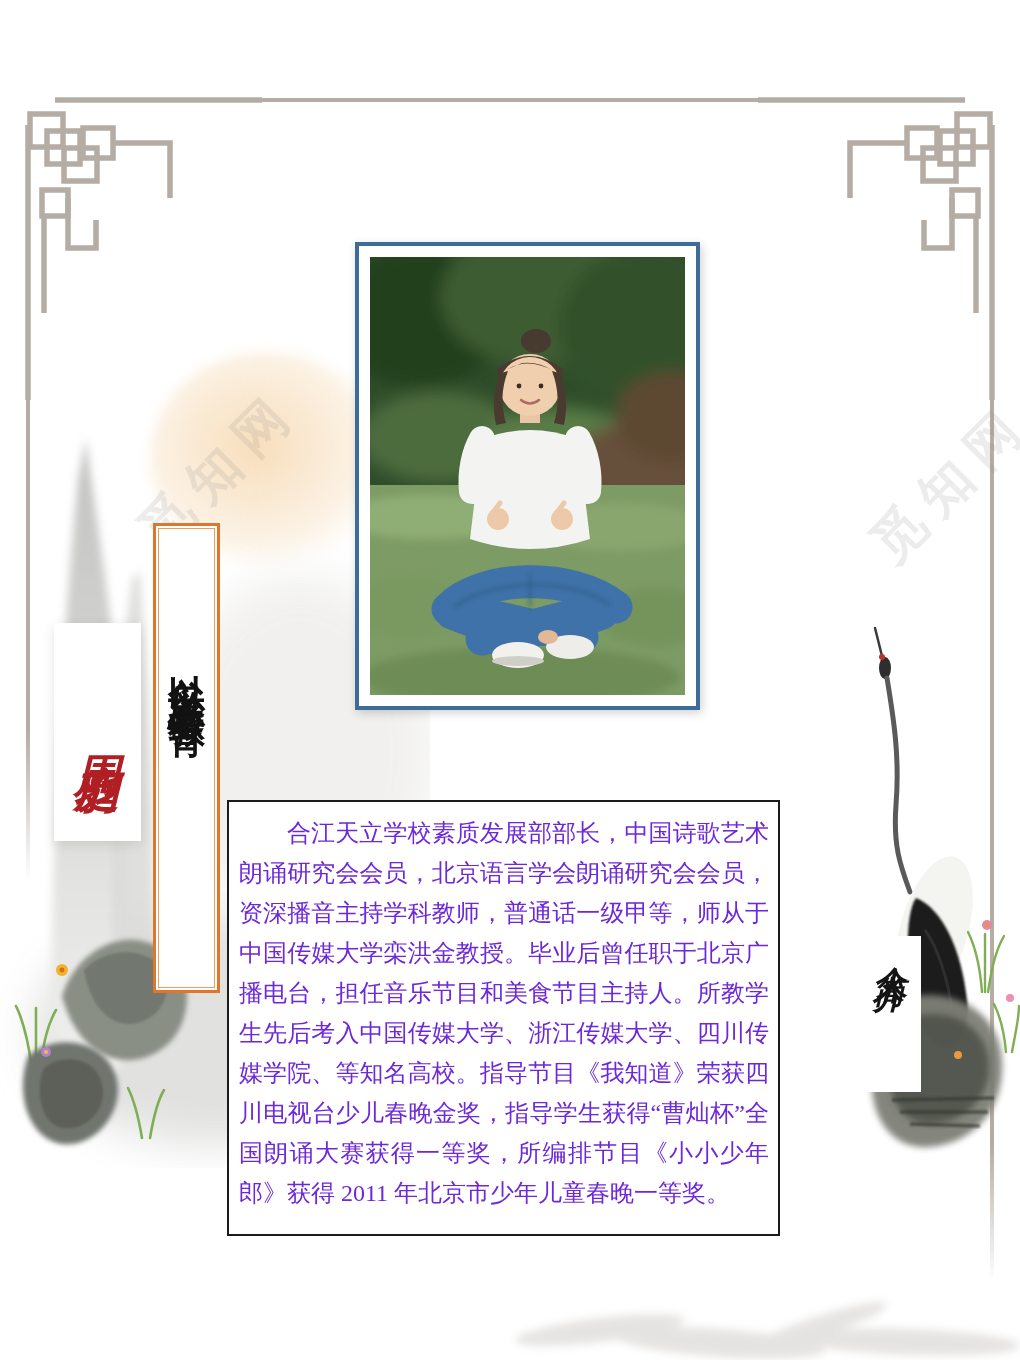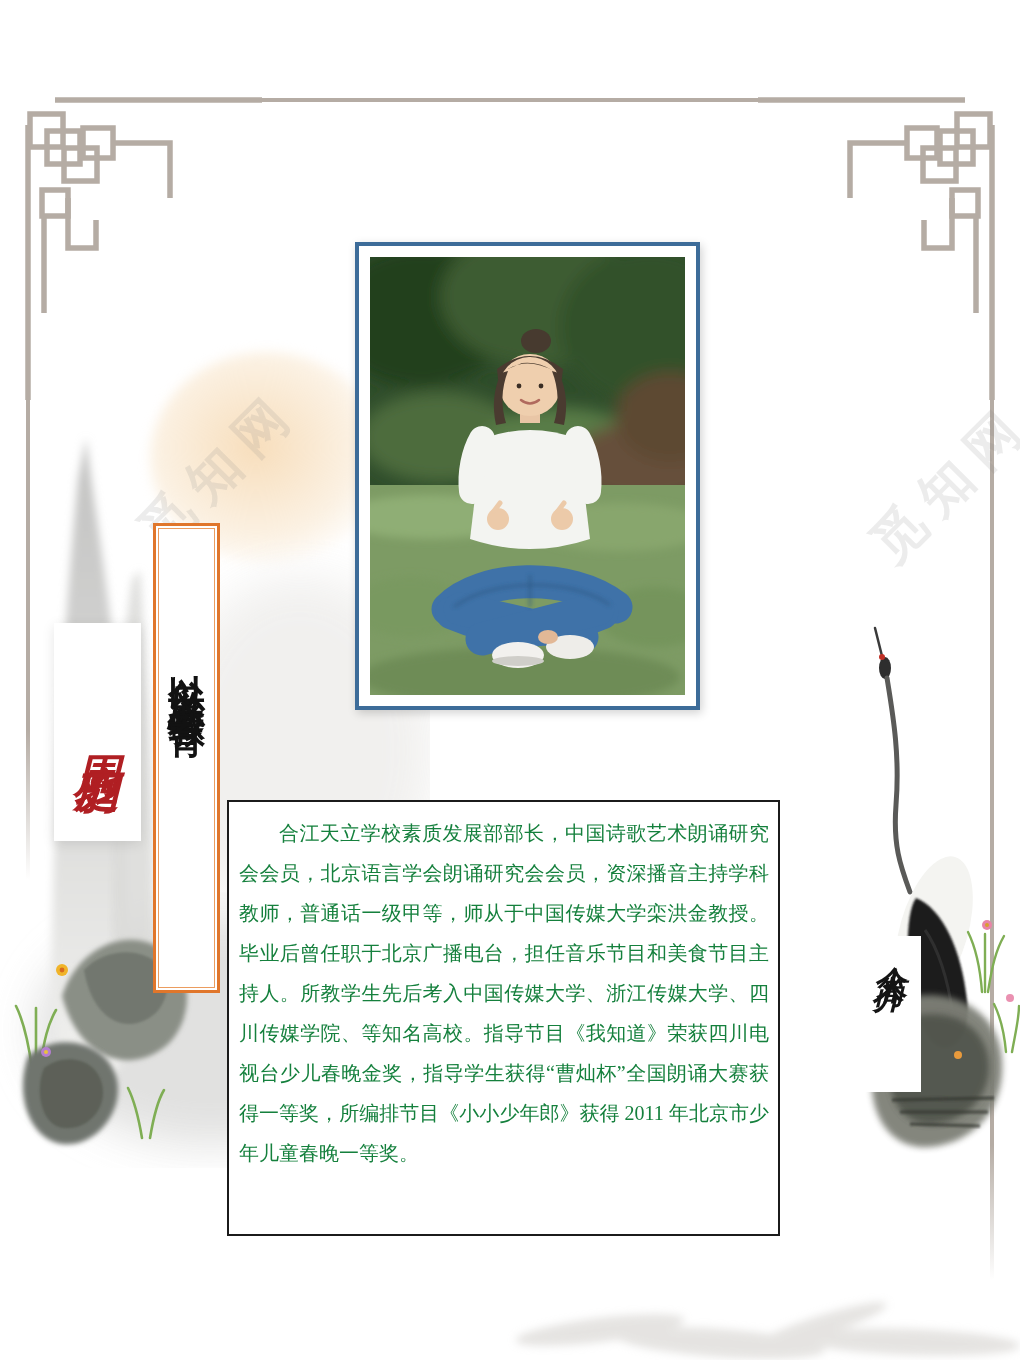--- a/index.html
+++ b/index.html
@@ -41,22 +41,22 @@
   
   .slogan-box{position:absolute;left:153px;top:523px;width:67px;height:470px;background:#fff;z-index:6;
               border:3px solid #e0762b;box-sizing:border-box;}
   .slogan-inner{position:absolute;inset:2px;border:1px solid #eb9c5f;display:flex;justify-content:center;}
   .slogan-text{writing-mode:vertical-rl;font-weight:bold;font-size:37px;line-height:1;color:#121212;
                letter-spacing:6px;margin-top:116px;font-family:"Liberation Sans",sans-serif;}
 
   
   .bio-box{position:absolute;left:227px;top:800px;width:553px;height:436px;background:#fff;z-index:5;
            border:2px solid #1b1b1b;box-sizing:border-box;padding:11px 9px 10px 10px;}
-  .bio-text{margin:0;font-family:"Liberation Serif","DejaVu Serif",serif;font-size:20px;line-height:40px;
-            color:#15803d;text-align:justify;text-indent:2em;}
+  .bio-text{margin:0;font-family:"Liberation Serif","DejaVu Serif",serif;font-size:24px;line-height:40px;
+            color:#6d28d9;text-align:justify;text-indent:2em;}
 
   
   .section-strip{position:absolute;left:857px;top:936px;width:64px;height:156px;background:#fff;z-index:6;
                  display:flex;justify-content:center;}
   .section-text{writing-mode:vertical-rl;font-family:"DejaVu Serif","Liberation Serif",serif;font-weight:bold;
                 font-style:italic;font-size:31px;line-height:1;color:#141414;letter-spacing:5px;margin-top:6px;}
 </style>
 </head>
 <body>
 

